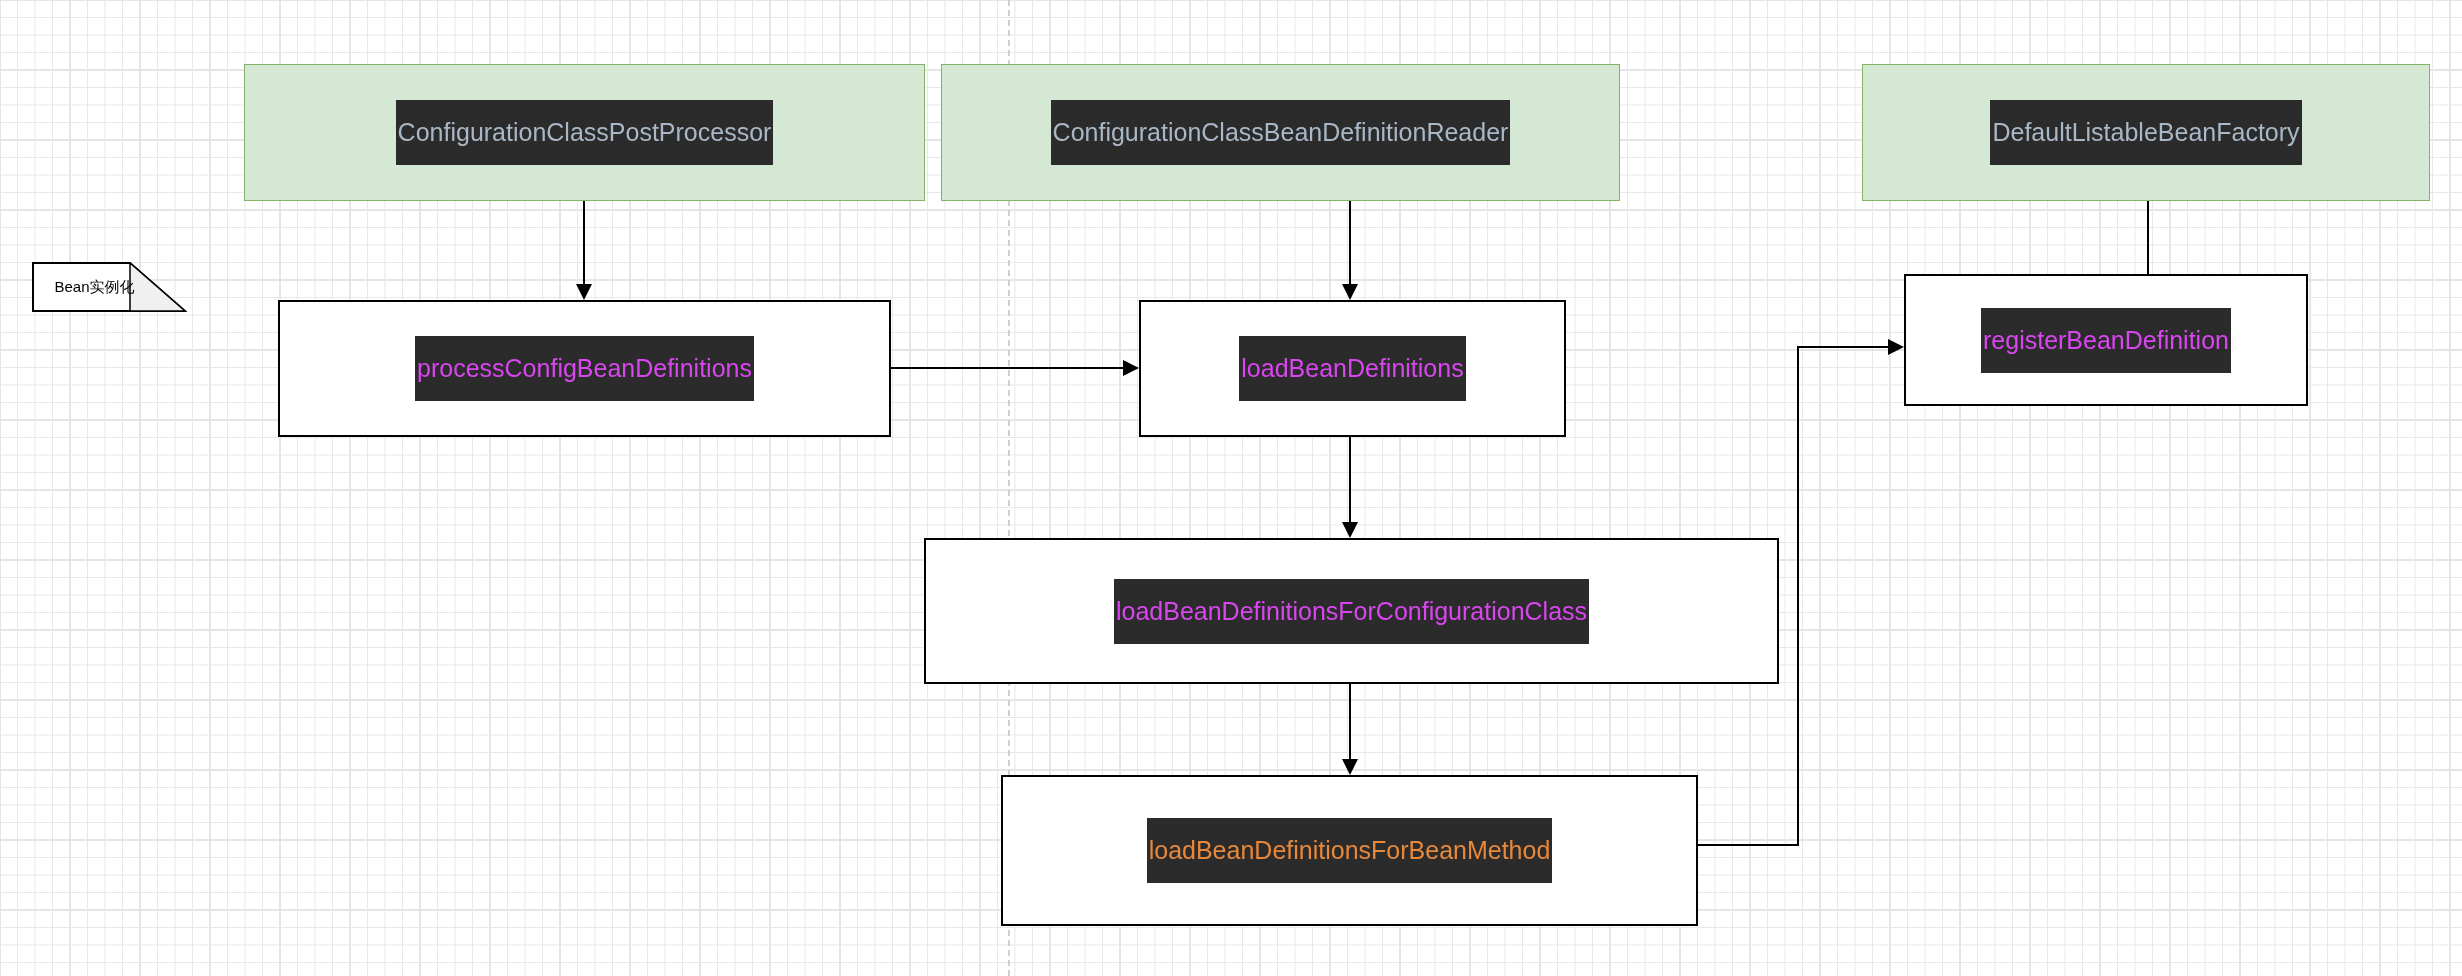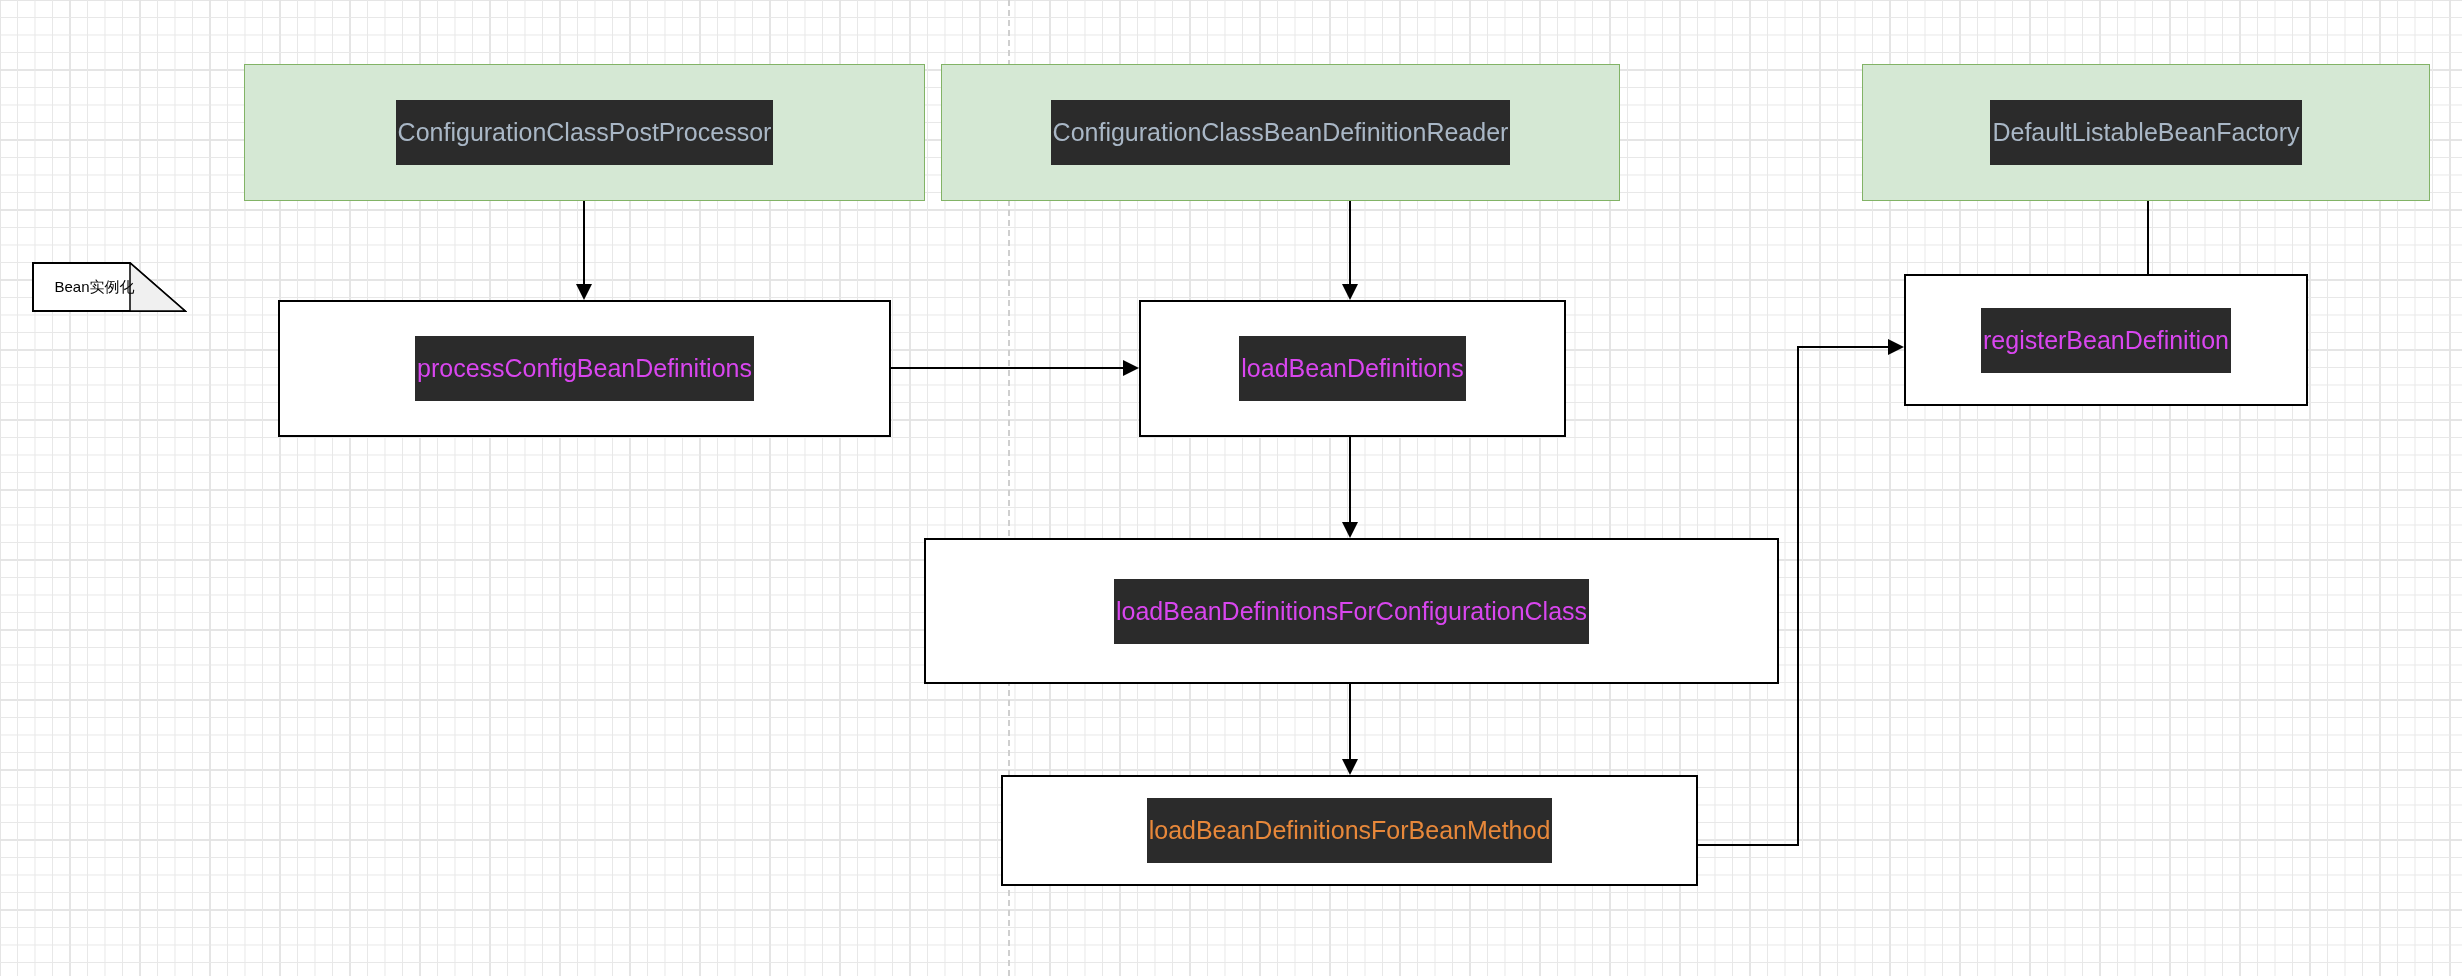--- a/index.html
+++ b/index.html
@@ -182,17 +182,17 @@
   </div>
 
   <div class="node method-node" style="left:1904px; top:274px; width:404px; height:132px;">
     <span class="code-label method">registerBeanDefinition</span>
   </div>
 
   <div class="node method-node" style="left:924px; top:538px; width:855px; height:146px;">
     <span class="code-label method">loadBeanDefinitionsForConfigurationClass</span>
   </div>
 
-  <div class="node method-node" style="left:1001px; top:775px; width:697px; height:111px;">
+  <div class="node method-node" style="left:1001px; top:775px; width:697px; height:151px;">
     <span class="code-label method-alt">loadBeanDefinitionsForBeanMethod</span>
   </div>
 
 </div>
 
 </body></html>

